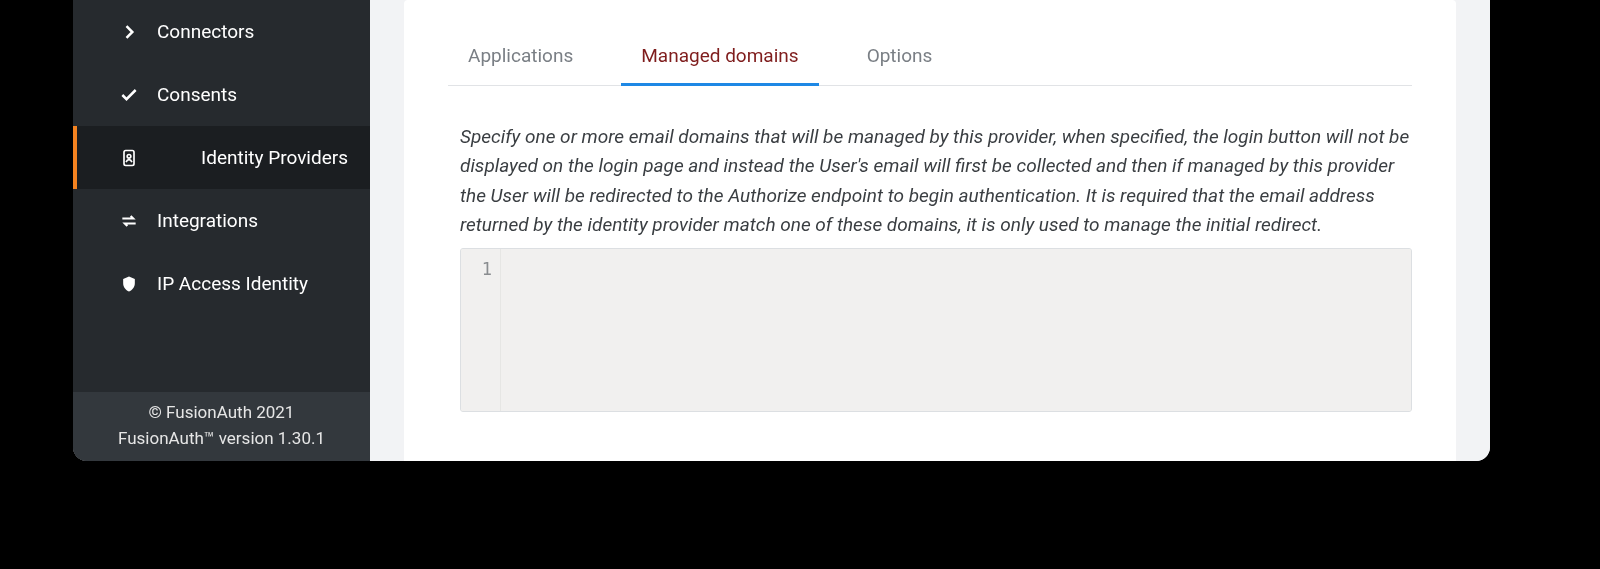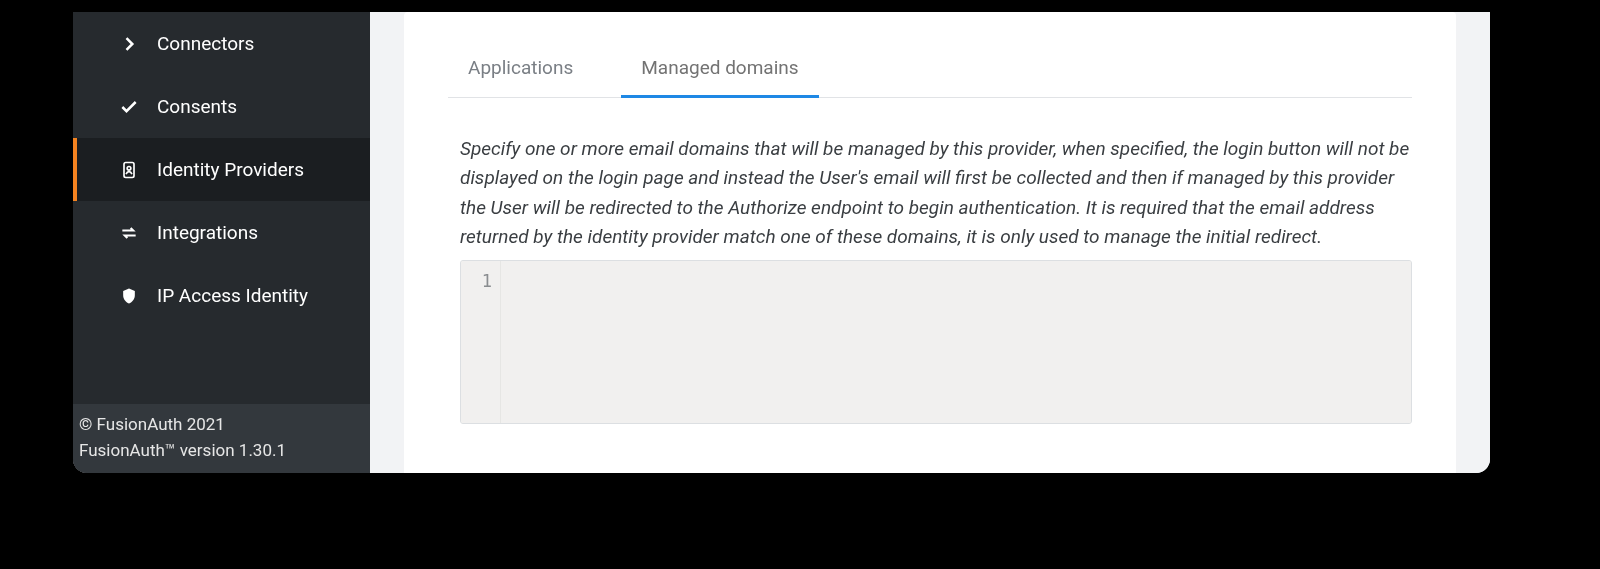--- a/index.html
+++ b/index.html
@@ -7,21 +7,21 @@
     font-family: -apple-system, BlinkMacSystemFont, "Segoe UI", Roboto, Helvetica, Arial, sans-serif;
     background: #000;
     width: 1600px;
     height: 569px;
     overflow: hidden;
     position: relative;
   }
   .app-window {
     position: absolute;
     left: 73px;
-    top: 12px;
+    top: 0;
     width: 1417px;
     height: 461px;
     background: #f2f3f5;
     border-radius: 0 0 14px 14px;
     box-shadow: 0 10px 40px rgba(0,0,0,0.4);
     display: flex;
     overflow: hidden;
   }
   .sidebar {
     width: 297px;
@@ -39,20 +39,21 @@
     align-items: center;
     padding: 0 18px 0 46px;
     height: 63px;
     color: #ffffff;
     font-size: 19px;
     cursor: pointer;
     position: relative;
   }
   .sidebar-item.active {
     background: #1b1e21;
+    gap: 44px;
   }
   .sidebar-item.active::before {
     content: "";
     position: absolute;
     left: 0;
     top: 0;
     bottom: 0;
     width: 4px;
     background: #f58320;
   }
@@ -61,20 +62,21 @@
     display: inline-flex;
     align-items: center;
     justify-content: flex-start;
     margin-right: 10px;
     color: #ffffff;
   }
   .sidebar-item .icon svg { width: 20px; height: 20px; }
   .sidebar-footer {
     background: #33383d;
     color: #e6e6e6;
+    text-align: center;
     font-size: 17px;
     line-height: 1.5;
     padding: 8px 6px 10px;
   }
   .main-area {
     flex: 1;
     background: #f2f3f5;
     padding: 0 34px 0 34px;
     overflow: hidden;
   }
@@ -92,21 +94,21 @@
   }
   .tab {
     padding: 14px 20px 16px;
     font-size: 19px;
     color: #7a7f85;
     cursor: pointer;
     border-bottom: 3px solid transparent;
     margin-bottom: -1px;
   }
   .tab.active {
-    color: #737373;
+    color: #7f1d1d;
     border-bottom-color: #1e88e5;
   }
   .description {
     margin-top: 36px;
     margin-bottom: 8px;
     font-style: italic;
     color: #3a3e42;
     font-size: 19px;
     line-height: 1.55;
     padding-left: 12px;
@@ -207,20 +209,23 @@
 
   <main class="main-area">
     <div class="panel">
       <div class="tabs">
         <div class="tab">
           <span>Applications</span>
         </div>
         <div class="tab active">
           <span>Managed domains</span>
         </div>
+        <div class="tab">
+          <span>Options</span>
+        </div>
       </div>
 
       <p class="description">Specify one or more email domains that will be managed by this provider, when specified, the login button will not be displayed on the login page and instead the User's email will first be collected and then if managed by this provider the User will be redirected to the Authorize endpoint to begin authentication. It is required that the email address returned by the identity provider match one of these domains, it is only used to manage the initial redirect.</p>
 
       <div class="code-editor">
         <div class="gutter">
           <div>1</div>
         </div>
         <div class="editor-body" contenteditable="true" style=""></div>
       </div>

